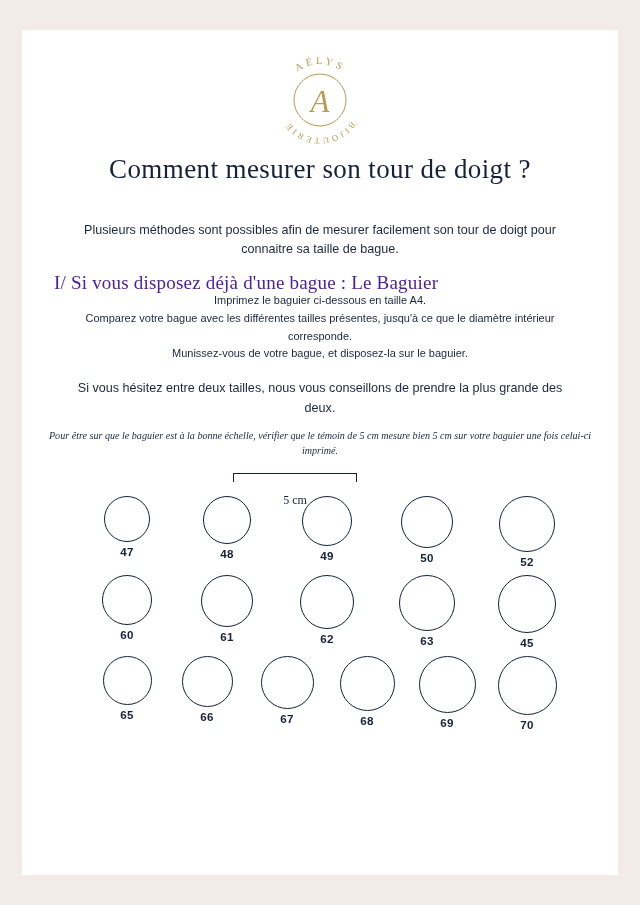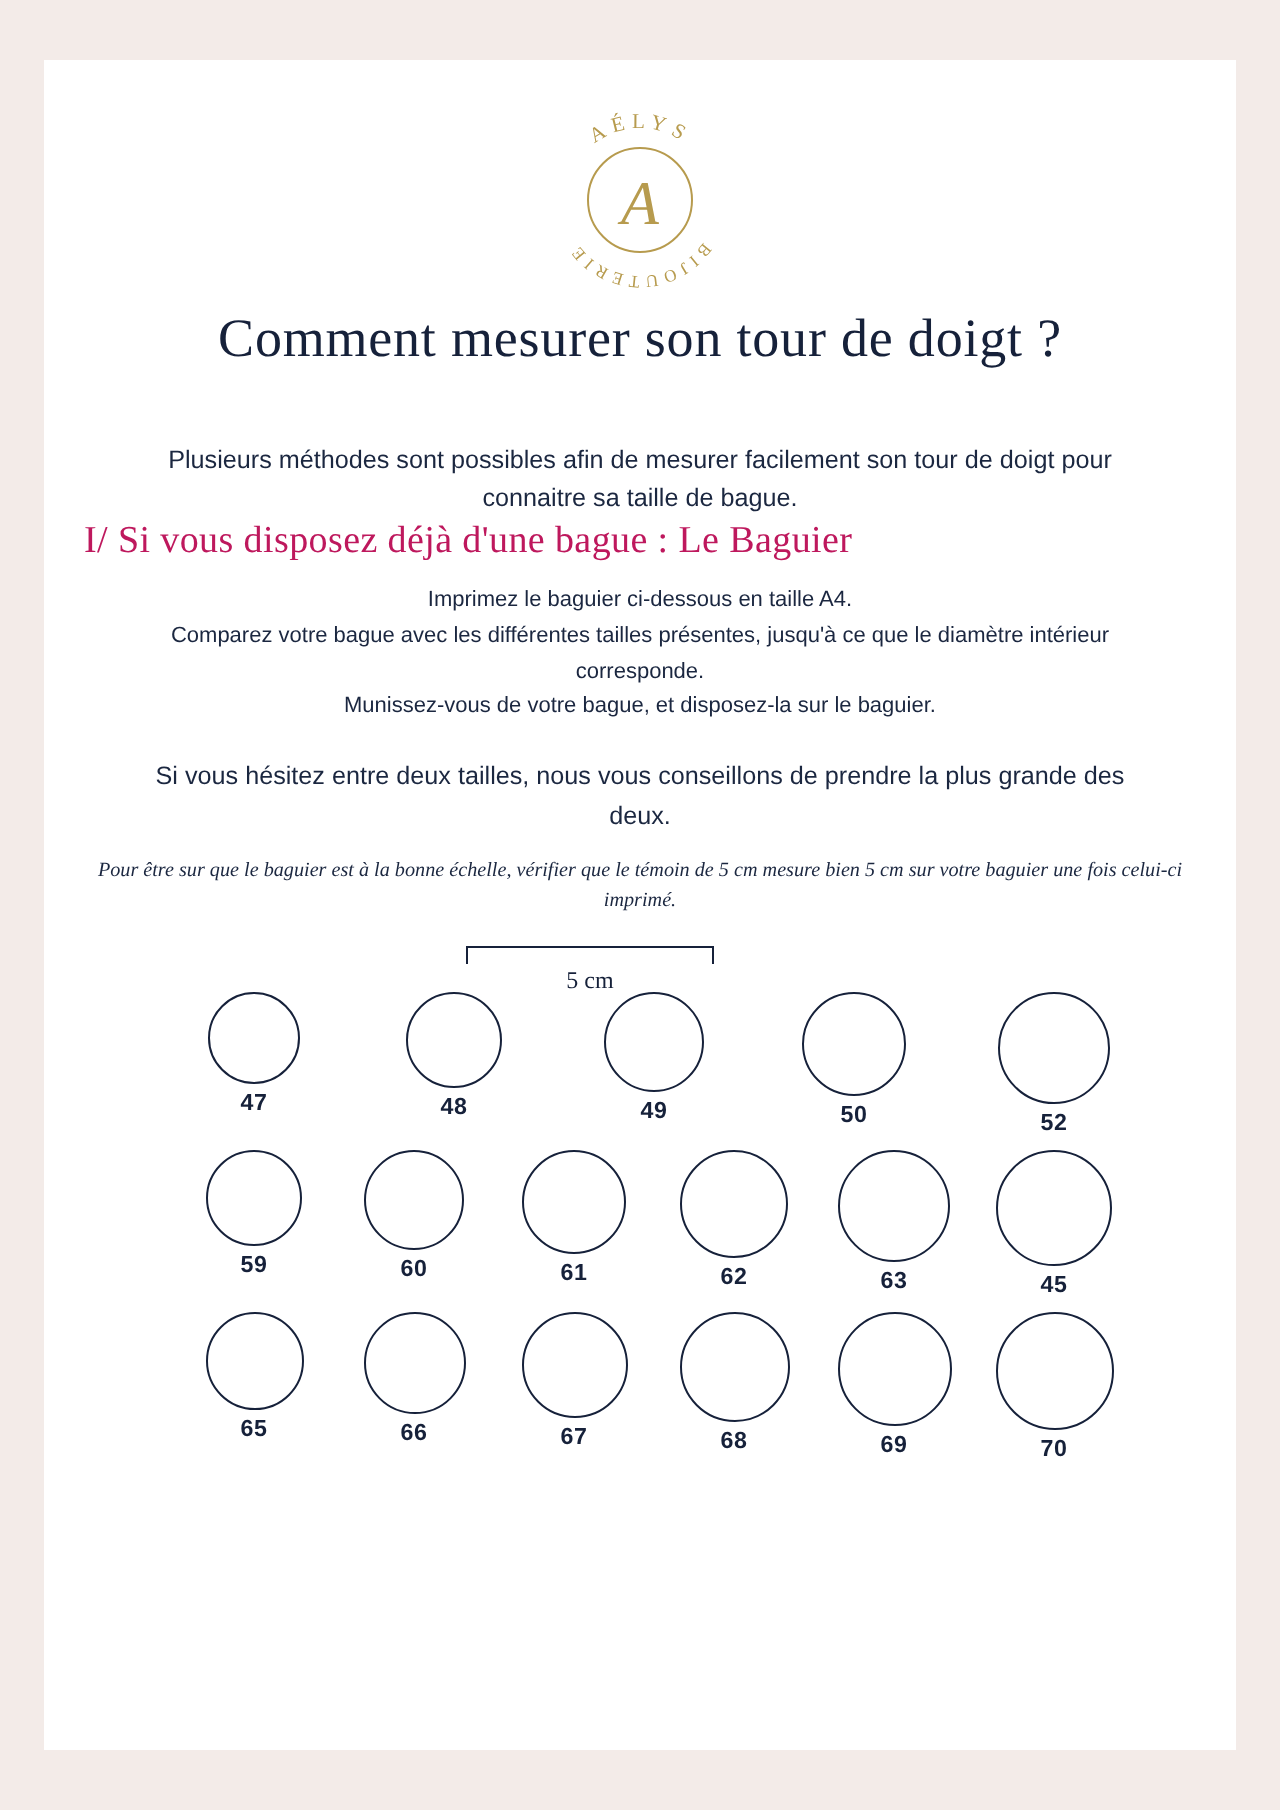--- a/index.html
+++ b/index.html
@@ -59,29 +59,29 @@
     position: absolute;
     left: 46px;
     top: 178px;
     width: 504px;
     text-align: center;
     font-size: 12.6px;
     line-height: 1.55;
     color: #1b2740;
   }
   .subtitle {
-    margin: 0;
+    margin: 12px;
     position: absolute;
     left: 20px;
     top: 230px;
     width: 556px;
     font-family: "Liberation Serif", serif;
     font-weight: 400;
     font-size: 19px;
-    color: #be185d;
+    color: #4c1d95;
     letter-spacing: 0.2px;
   }
   .block-a {
     position: absolute;
     left: 38px;
     top: 262px;
     width: 520px;
     text-align: center;
     font-size: 11px;
     line-height: 1.62;
@@ -123,21 +123,21 @@
     top: 0;
     width: 124px;
     height: 9px;
     border-left: 1px solid #16213a;
     border-right: 1px solid #16213a;
     border-top: 1px solid #16213a;
   }
   .scale .label {
     position: absolute;
     left: 0;
-    top: 10px;
+    top: 20px;
     width: 124px;
     text-align: center;
     font-family: "Liberation Serif", serif;
     font-size: 12px;
     color: #16213a;
   }
   
   .grid {
     position: absolute;
     left: 70px;
@@ -236,24 +236,20 @@
         </div>
         <div class="ring-cell">
           <div class="ring" style="width:56px;height:56px"></div>
           <div class="ring-label">52</div>
         </div>
       </div>
 
 
       <div class="ring-row">
         <div class="ring-cell">
-          <div class="ring" style="width:48px;height:48px"></div>
-          <div class="ring-label">59</div>
-        </div>
-        <div class="ring-cell">
           <div class="ring" style="width:50px;height:50px"></div>
           <div class="ring-label">60</div>
         </div>
         <div class="ring-cell">
           <div class="ring" style="width:52px;height:52px"></div>
           <div class="ring-label">61</div>
         </div>
         <div class="ring-cell">
           <div class="ring" style="width:54px;height:54px"></div>
           <div class="ring-label">62</div>

